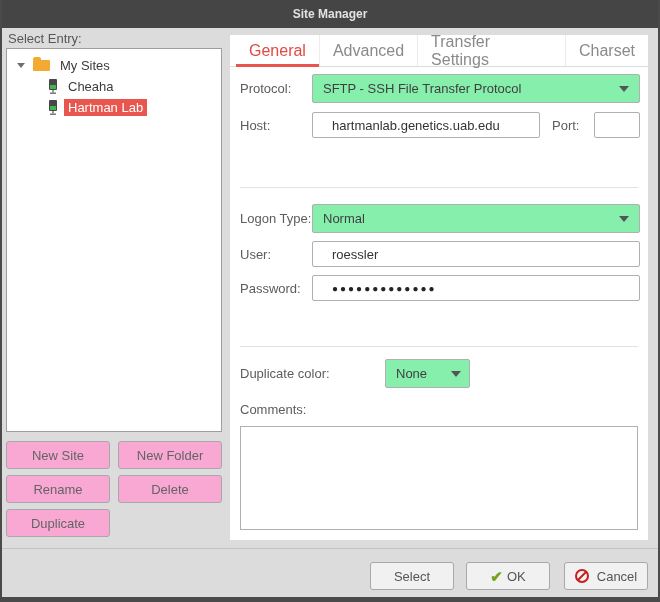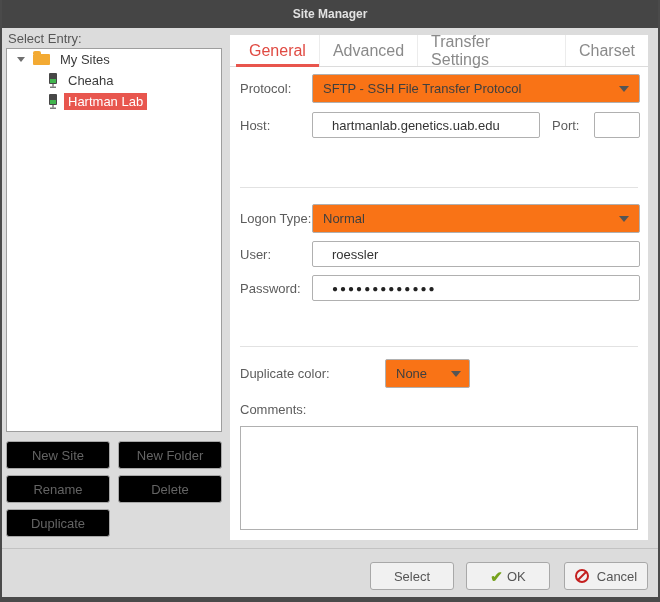--- a/index.html
+++ b/index.html
@@ -22,21 +22,21 @@
   }
 
   
   .select-entry-label {
     position:absolute; left:8px; top:31px;
     font-size:13px; color:#565656;
   }
   .tree {
     position:absolute; left:6px; top:48px; width:216px; height:384px;
     background:#ffffff; border:1px solid #9e9e9e;
-    padding-top:0; overflow:hidden;
+    padding-top:6px; overflow:hidden;
   }
   .tree-row { display:flex; align-items:center; height:21px; font-size:13px; color:#3c3c3c; }
   .tree-root { padding-left:10px; }
   .tree-child { padding-left:40px; }
   .expander {
     width:0; height:0; margin-right:8px;
     border-left:4px solid transparent; border-right:4px solid transparent;
     border-top:5px solid #6f6f6f;
   }
   .folder-icon {
@@ -50,21 +50,21 @@
   }
   .server-icon { width:12px; height:16px; margin-right:5px; flex:0 0 auto; }
   .tree-label { padding:1px 4px; white-space:nowrap; }
   .tree-label.selected { background:#e8564e; color:#ffffff; }
 
   .btn-grid {
     position:absolute; left:6px; top:441px; width:216px;
     display:grid; grid-template-columns:1fr 1fr; column-gap:8px; row-gap:6px;
   }
   .btn {
-    height:28px; background:#000000; border:1px solid #a8a8a8; border-radius:3px;
+    height:28px; background:#f9a8d4; border:1px solid #a8a8a8; border-radius:3px;
     color:#646464; font-size:13px;
     display:flex; align-items:center; justify-content:center;
     cursor:default; white-space:nowrap;
   }
 
   
   .panel {
     position:absolute; left:230px; top:35px; width:418px; height:505px;
     background:#ffffff;
   }
@@ -80,21 +80,21 @@
   .tab + .tab { border-left:1px solid #ececec; }
   .tab.active { color:#e04a42; }
   .tab.active::after {
     content:""; position:absolute; left:0; right:0; bottom:-1px; height:3px;
     background:#e8554d;
   }
 
   .field-label { position:absolute; font-size:13px; color:#5c5c5c; white-space:nowrap; }
 
   .dropdown {
-    position:absolute; background:#f97316; border:1px solid #b0b0b0; border-radius:2px;
+    position:absolute; background:#86efac; border:1px solid #b0b0b0; border-radius:2px;
     display:flex; align-items:center; padding:0 10px;
     font-size:13px; color:#3f3f3f;
   }
   .caret {
     position:absolute; right:10px; top:50%; margin-top:-3px;
     width:0; height:0;
     border-left:5px solid transparent; border-right:5px solid transparent;
     border-top:6px solid #555555;
   }
 

